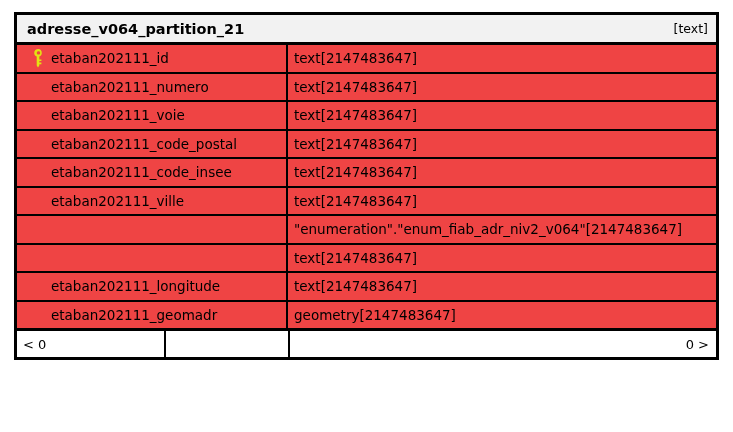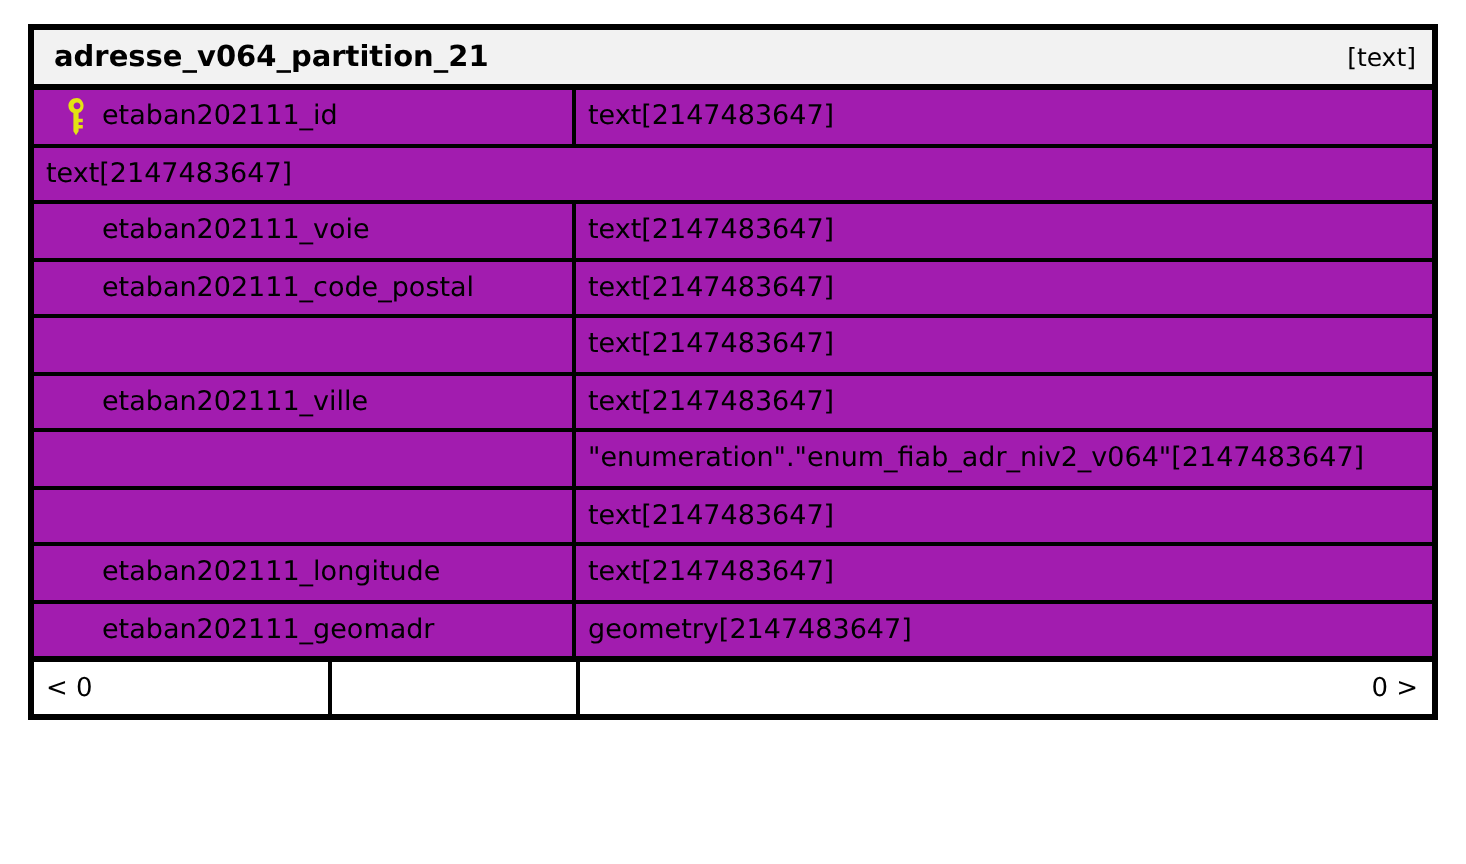--- a/index.html
+++ b/index.html
@@ -57,21 +57,21 @@
   .rows {
     flex: 1 1 auto;
     display: flex;
     flex-direction: column;
   }
   .row {
     flex: 1 1 0;
     display: flex;
     align-items: stretch;
     border-bottom: 2px solid #000000;
-    background: #a21caf;
+    background: #ef4444;
     min-height: 0;
   }
   .row:last-child { border-bottom: none; text-align: right; }
 
   .cell-name {
     flex: 0 0 271px;
     display: flex;
     align-items: center;
     padding-left: 8px;
     box-sizing: border-box;
@@ -156,20 +156,24 @@
               <path fill="#e3e312" d="M5.5 0 C2.9 0 1.2 1.7 1.2 3.9 C1.2 5.6 2.2 7.0 3.7 7.5 L3.7 16.6 L5.0 18.6 L6.3 16.6 L6.3 15.2 L8.4 15.2 L8.4 13.5 L6.3 13.5 L6.3 12.1 L8.4 12.1 L8.4 10.4 L6.3 10.4 L6.3 7.5 C7.8 7.0 8.8 5.6 8.8 3.9 C8.8 1.7 7.1 0 5.5 0 Z M5.5 2.2 C6.5 2.2 7.2 2.9 7.2 3.9 C7.2 4.9 6.5 5.6 5.5 5.6 C4.5 5.6 3.8 4.9 3.8 3.9 C3.8 2.9 4.5 2.2 5.5 2.2 Z"></path>
             </svg>
           </span>
           <span class="field-name">etaban202111_id</span>
         </div>
         <div class="cell-type">
           <span class="field-type">text[2147483647]</span>
         </div>
       </div>
       <div class="row">
+        <div class="cell-name">
+          <span class="key-slot"></span>
+          <span class="field-name">etaban202111_numero</span>
+        </div>
         <div class="cell-type">
           <span class="field-type">text[2147483647]</span>
         </div>
       </div>
       <div class="row">
         <div class="cell-name">
           <span class="key-slot"></span>
           <span class="field-name">etaban202111_voie</span>
         </div>
         <div class="cell-type">
@@ -181,20 +185,21 @@
           <span class="key-slot"></span>
           <span class="field-name">etaban202111_code_postal</span>
         </div>
         <div class="cell-type">
           <span class="field-type">text[2147483647]</span>
         </div>
       </div>
       <div class="row">
         <div class="cell-name">
           <span class="key-slot"></span>
+          <span class="field-name">etaban202111_code_insee</span>
         </div>
         <div class="cell-type">
           <span class="field-type">text[2147483647]</span>
         </div>
       </div>
       <div class="row">
         <div class="cell-name">
           <span class="key-slot"></span>
           <span class="field-name">etaban202111_ville</span>
         </div>

